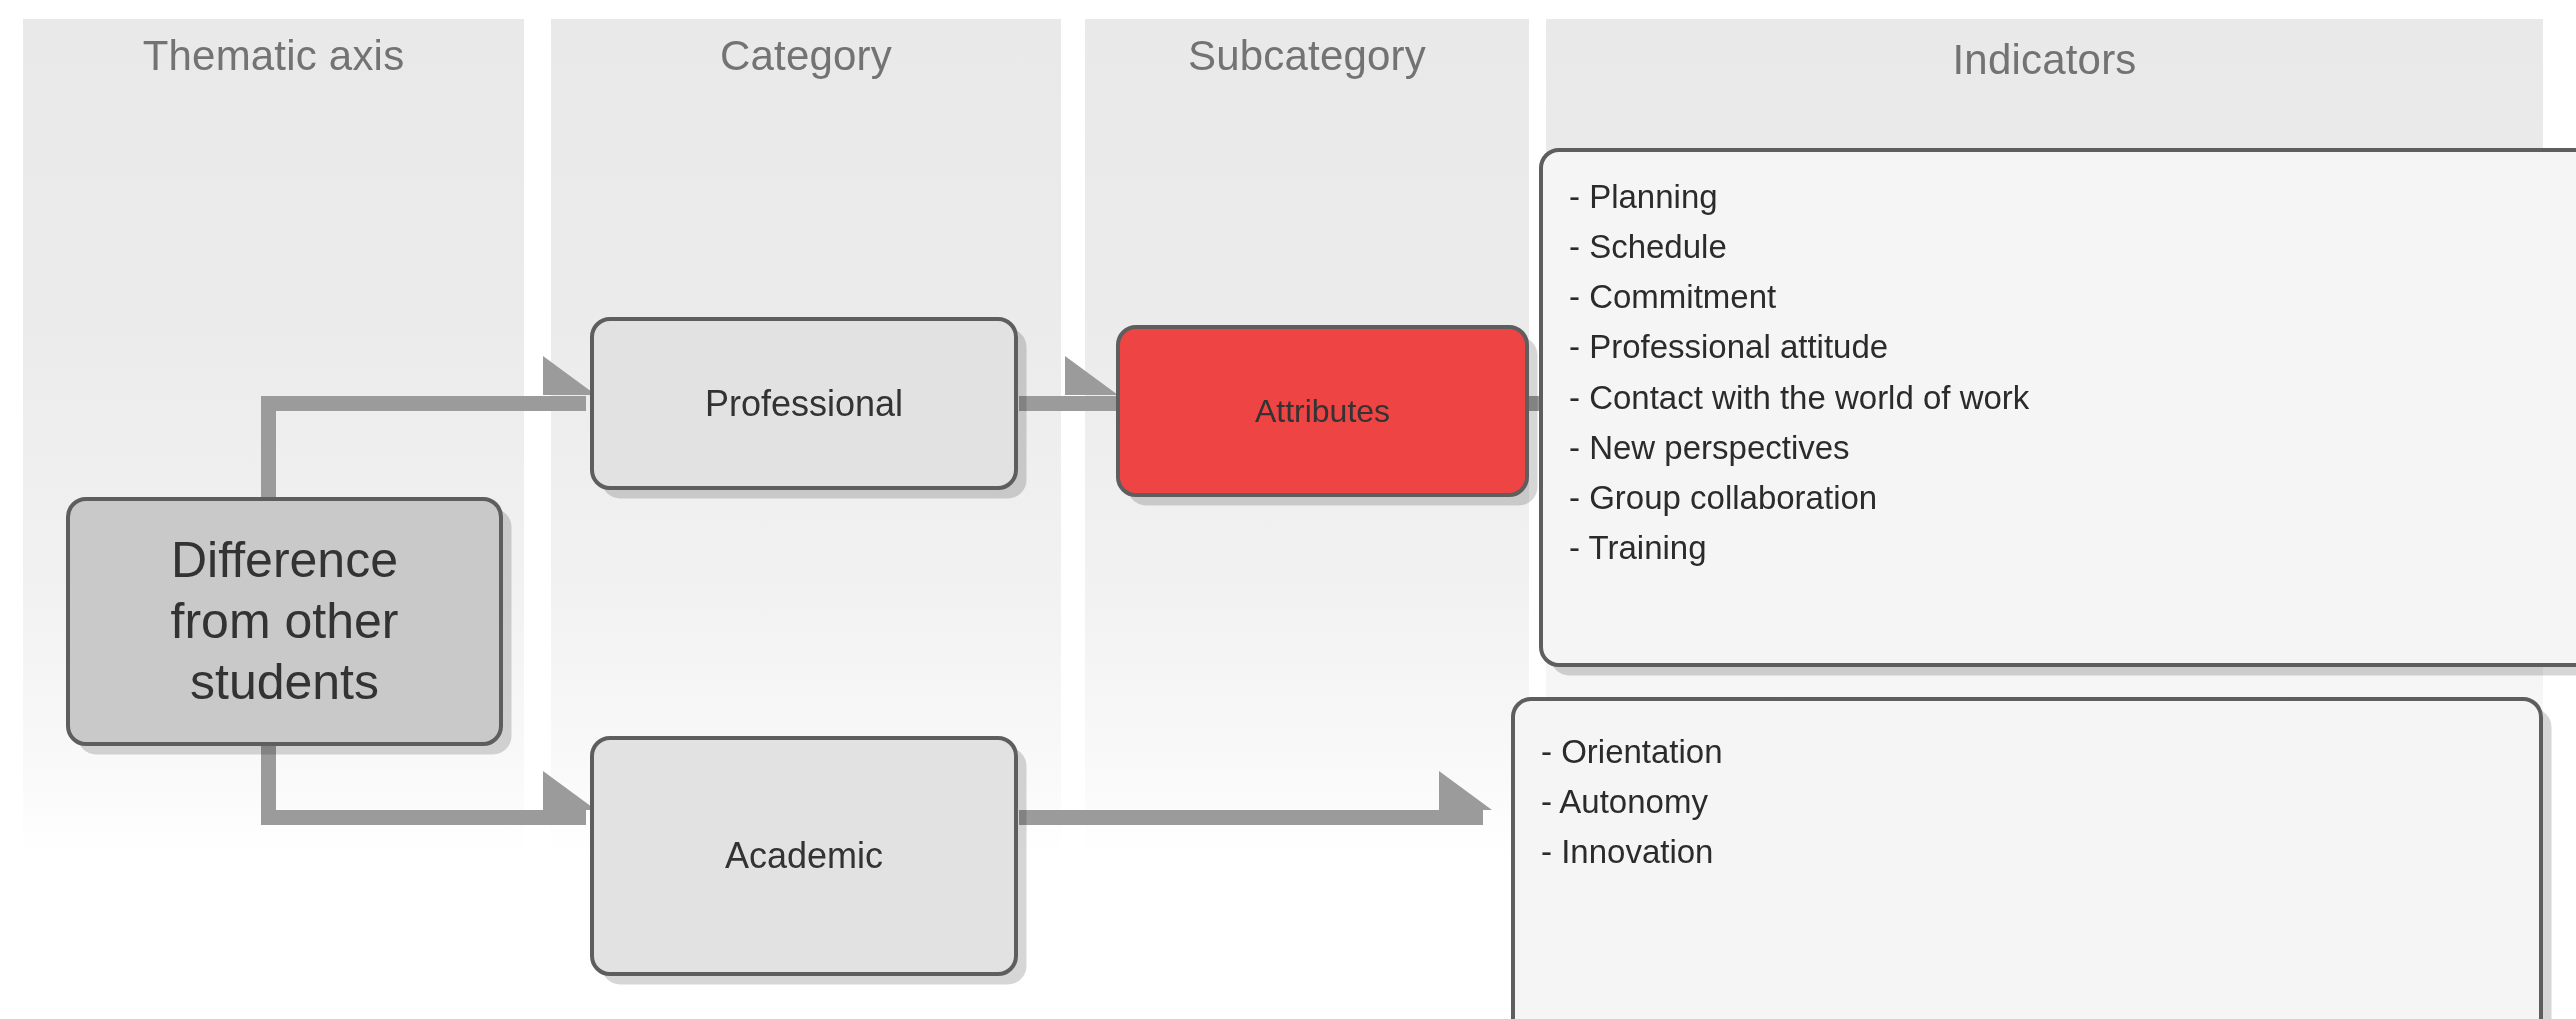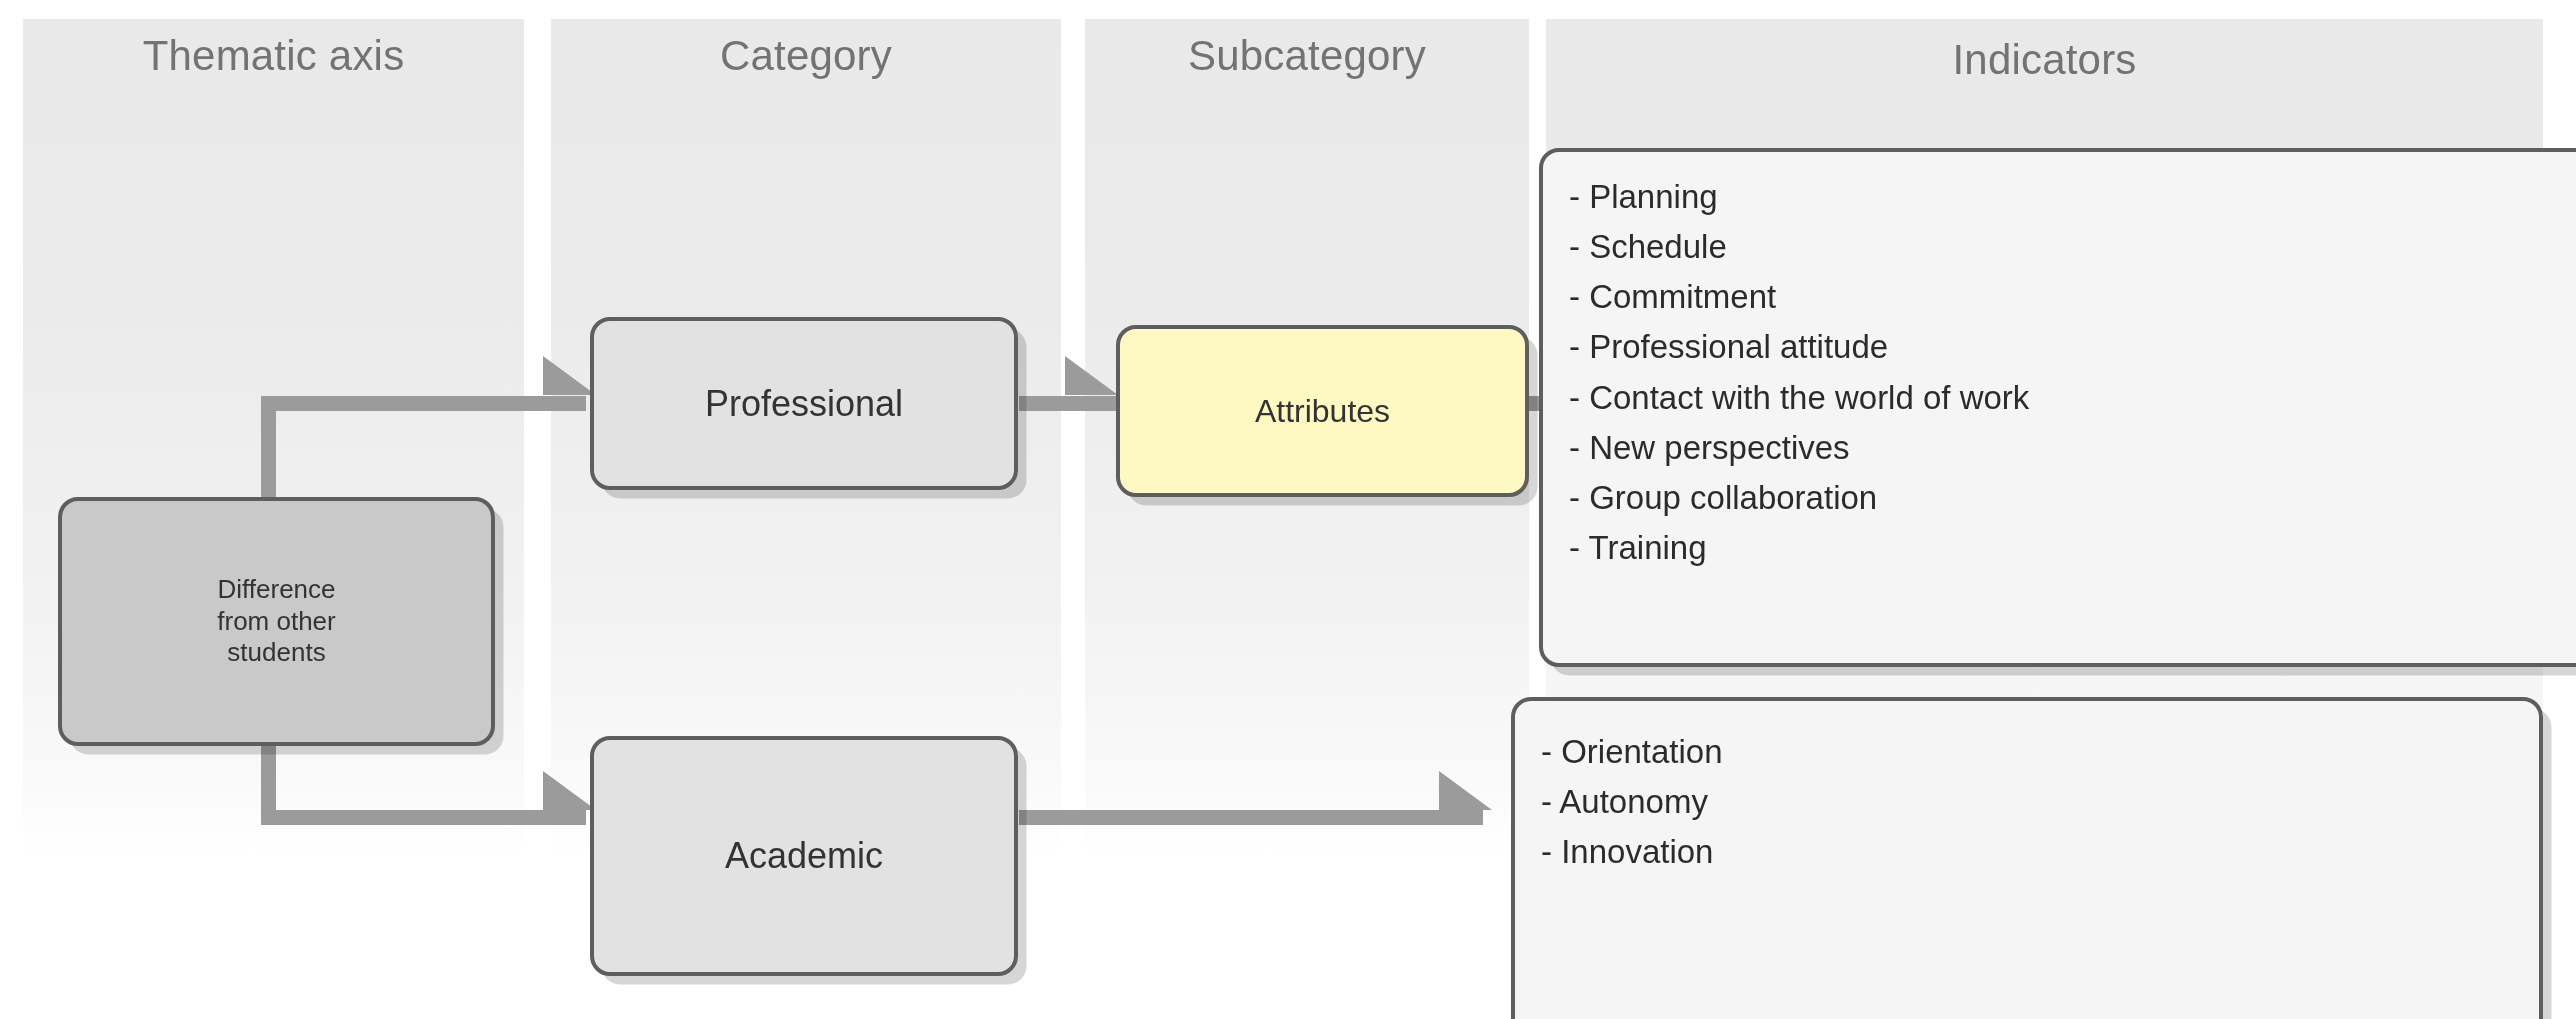--- a/index.html
+++ b/index.html
@@ -42,31 +42,32 @@
     border: 4.6px solid #5e5e5e;
     border-radius: 20px;
     box-shadow: 10px 10px 0 -1.5px rgba(0,0,0,0.16);
     display: flex;
     align-items: center;
     justify-content: center;
     color: #333333;
   }
   .node-root {
     background: #c9c9c9;
-    font-size: 26px;
+    font-size: 50px;
     line-height: 1.22;
     text-align: right;
+    margin-left: 8px;
   }
   .node-cat {
     background: #e2e2e2;
     font-size: 36px;
     text-align: center;
   }
   .node-sub {
-    background: #fef9c3;
+    background: #ef4444;
     font-size: 32px;
     text-align: center;
   }
   .node-ind {
     background: #f5f5f5;
     display: block;
     padding: 20px 26px;
   }
   .ind-list {
     list-style: none;

